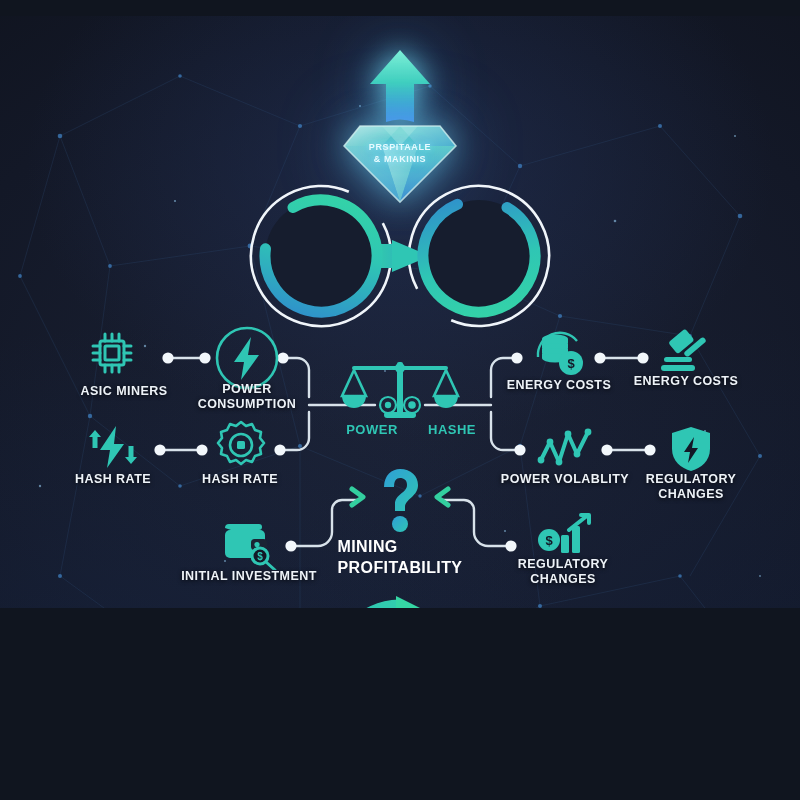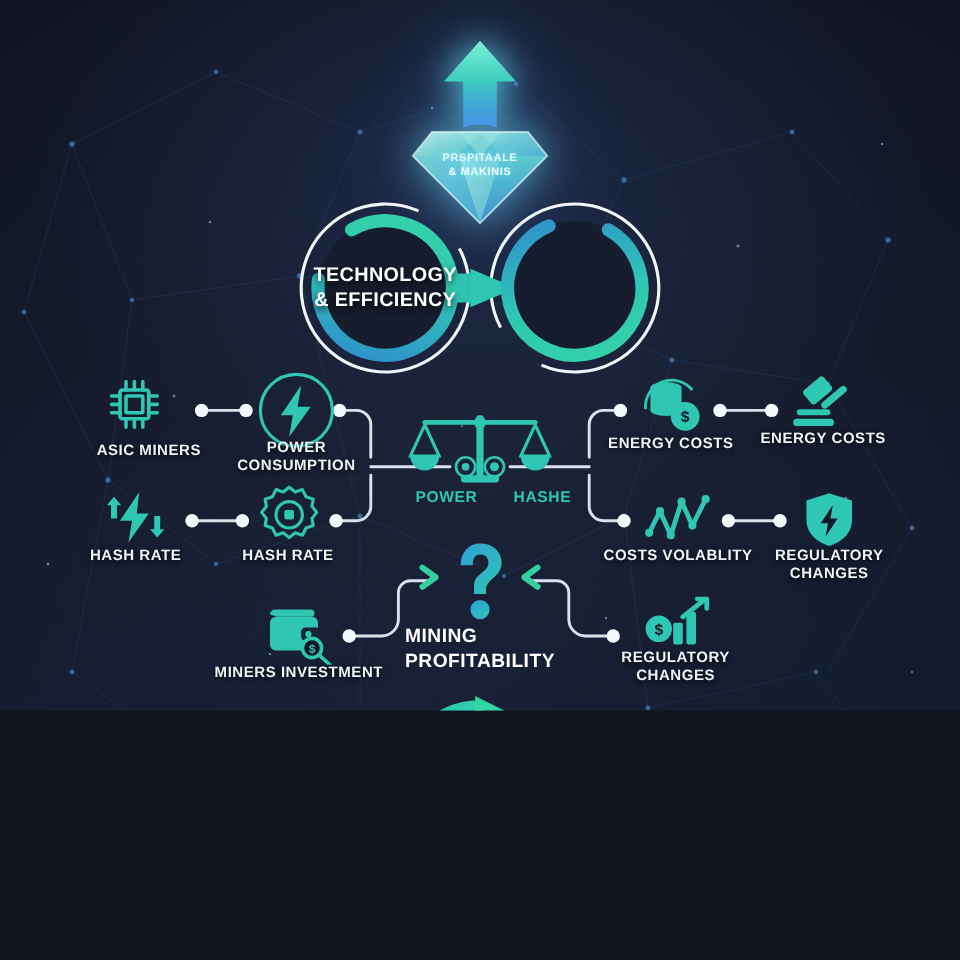--- a/index.html
+++ b/index.html
@@ -8,20 +8,21 @@
     font-family:"Liberation Sans", sans-serif;
     background:#10151f;
   }
   #stage{
     position:relative;width:800px;height:592px;overflow:hidden;
     background:
       radial-gradient(520px 380px at 400px 150px, rgba(40,60,110,.40) 0%, rgba(20,28,48,0) 72%),
       radial-gradient(640px 520px at 120px 700px, rgba(26,46,86,.32) 0%, rgba(16,22,38,0) 75%),
       radial-gradient(700px 600px at 730px 760px, rgba(22,40,78,.30) 0%, rgba(14,20,34,0) 75%),
       radial-gradient(900px 700px at 400px 400px, #1b2236 0%, #131827 55%, #0d1018 100%);
+    margin-top: 16px;
   }
   .layer{position:absolute;left:0;top:0;width:800px;height:800px;}
   .nodetext{
     position:absolute;color:#eef3f8;text-align:center;
     font-size:12.5px;font-weight:700;letter-spacing:.45px;line-height:1.22;
     text-shadow:0 1px 4px rgba(0,0,0,.8);
     white-space:pre-line;transform:translateX(-50%);
   }
   .scaletext{
     position:absolute;color:#2fc6b4;font-size:13px;font-weight:700;
@@ -239,22 +240,20 @@
 
     <circle cx="321" cy="240" r="70" fill="none" stroke="#f0f5fa" stroke-width="2.6" stroke-dasharray="392 48" transform="rotate(-28 321 240)"></circle>
     <circle cx="479" cy="240" r="70" fill="none" stroke="#f0f5fa" stroke-width="2.6" stroke-dasharray="392 48" transform="rotate(152 479 240)"></circle>
 
     <path d="M356 228 L400 228 L424 240 L400 252 L356 252 Z" fill="url(#bowtie)"></path>
     <path d="M392 224 L430 240 L392 256 Z" fill="#2fc6b4"></path>
 
     <circle cx="321" cy="240" r="56" fill="#161d2e" stroke="url(#ringA)" stroke-width="11" stroke-dasharray="300 52" transform="rotate(-120 321 240)" stroke-linecap="round"></circle>
     <circle cx="479" cy="240" r="56" fill="#161d2e" stroke="url(#ringB)" stroke-width="11" stroke-dasharray="300 52" transform="rotate(-60 479 240)" stroke-linecap="round"></circle>
   </svg>
-  <div class="circlelabel" style="left:321px;top:240px;">TECHNOLOGY
-&amp; EFFICIENCY</div>
 
   <svg style="position:absolute;left:340px;top:344px;width:120px;height:64px;" viewBox="0 0 120 64">
     <g fill="#2fc6b4" stroke="#2fc6b4">
       <rect x="57" y="2" width="6" height="54" rx="2" stroke="none"></rect>
       <rect x="44" y="52" width="32" height="6" rx="3" stroke="none"></rect>
       <rect x="12" y="6" width="96" height="4" rx="2" stroke="none"></rect>
       <circle cx="60" cy="8" r="5" stroke="none"></circle>
       <path d="M14 10 L2 36 H26 Z" fill="none" stroke-width="2.6"></path>
       <path d="M2 36 a12 12 0 0 0 24 0 Z" stroke="none"></path>
       <path d="M106 10 L94 36 H118 Z" fill="none" stroke-width="2.6"></path>
@@ -395,24 +394,24 @@
     <path d="M88 54 H112 V78" fill="none" stroke="url(#cyc)" stroke-width="11" stroke-linecap="round" transform="rotate(45 108 60) translate(-6,-2)"></path>
   </svg>
 
   <div class="nodetext" style="left:124px;top:368px;">ASIC MINERS</div>
   <div class="nodetext" style="left:247px;top:366px;">POWER
 CONSUMPTION</div>
   <div class="nodetext" style="left:113px;top:456px;">HASH RATE</div>
   <div class="nodetext" style="left:240px;top:456px;">HASH RATE</div>
   <div class="nodetext" style="left:559px;top:362px;">ENERGY COSTS</div>
   <div class="nodetext" style="left:686px;top:358px;">ENERGY COSTS</div>
-  <div class="nodetext" style="left:565px;top:456px;">COSTS VOLABLITY</div>
+  <div class="nodetext" style="left:565px;top:456px;">POWER VOLABLITY</div>
   <div class="nodetext" style="left:691px;top:456px;">REGULATORY
 CHANGES</div>
-  <div class="nodetext" style="left:249px;top:553px;">MINERS INVESTMENT</div>
+  <div class="nodetext" style="left:249px;top:553px;">INITIAL INVESTMENT</div>
   <div class="nodetext" style="left:563px;top:541px;">REGULATORY
 CHANGES</div>
 
   <div class="bigtext" style="left:400px;top:521px;font-size:16px;letter-spacing:.4px;line-height:1.3;">MINING
 PROFITABILITY</div>
 
 
 </div>
 
 </body></html>

